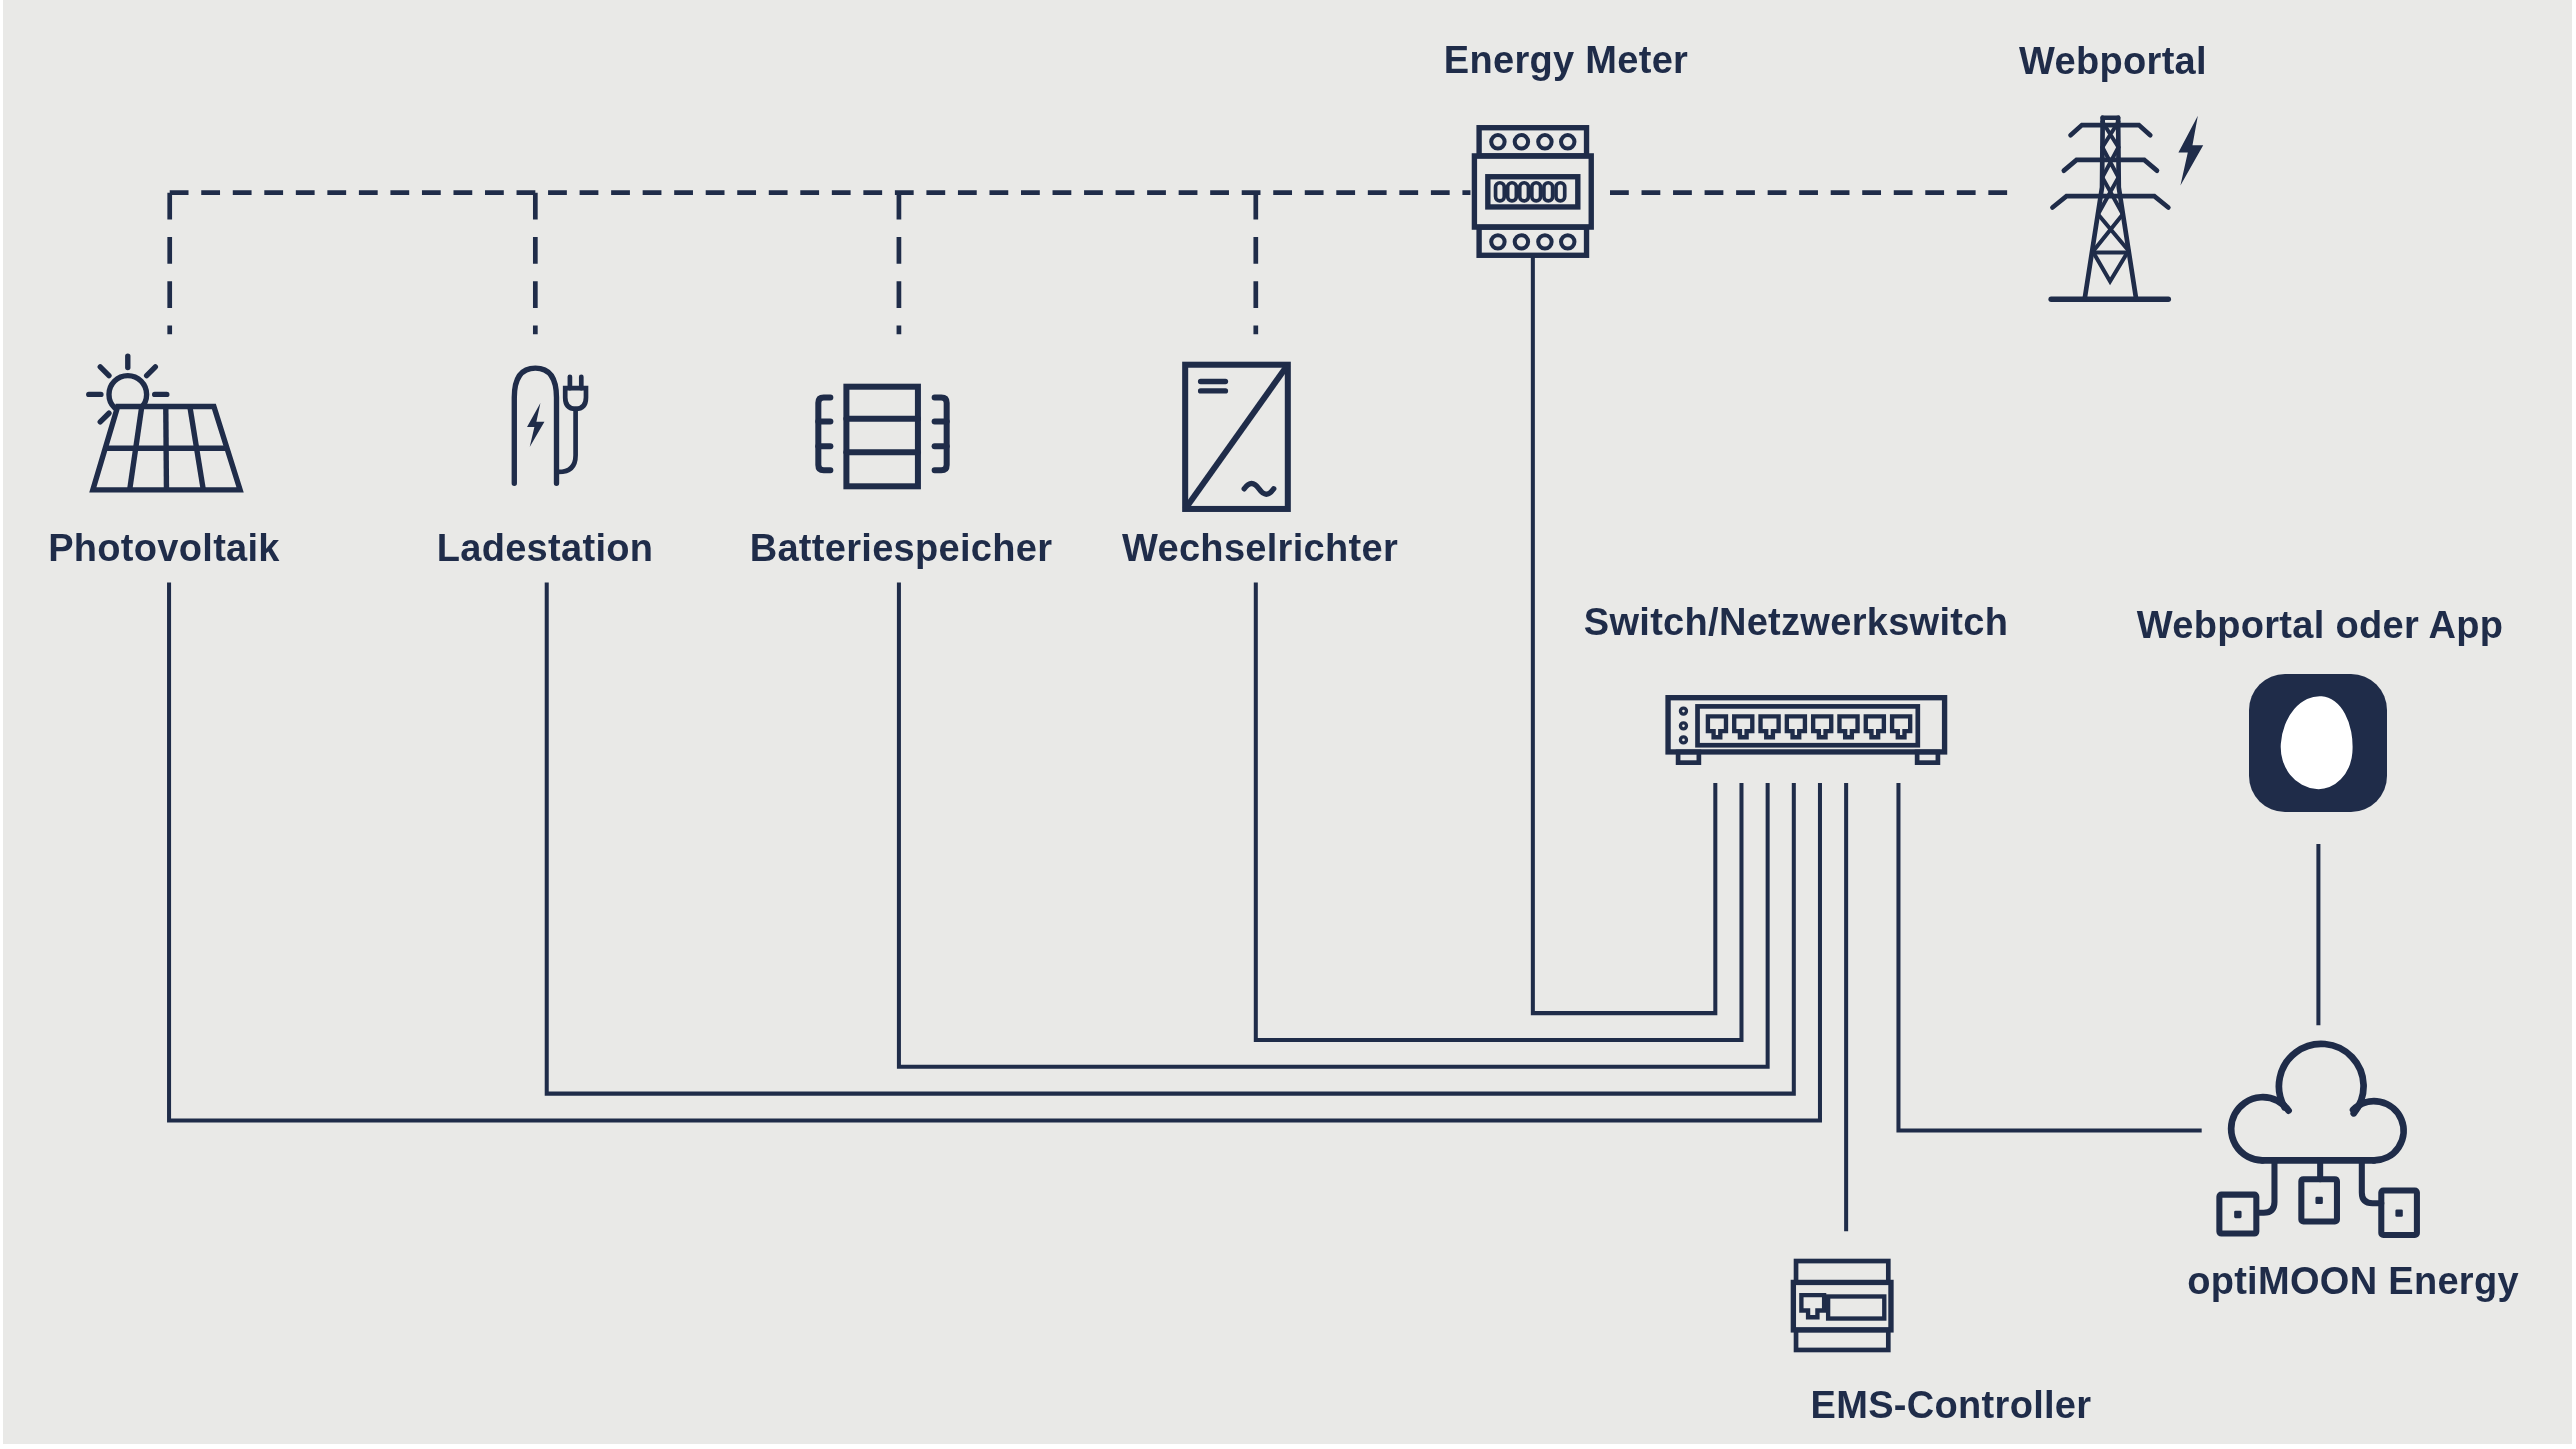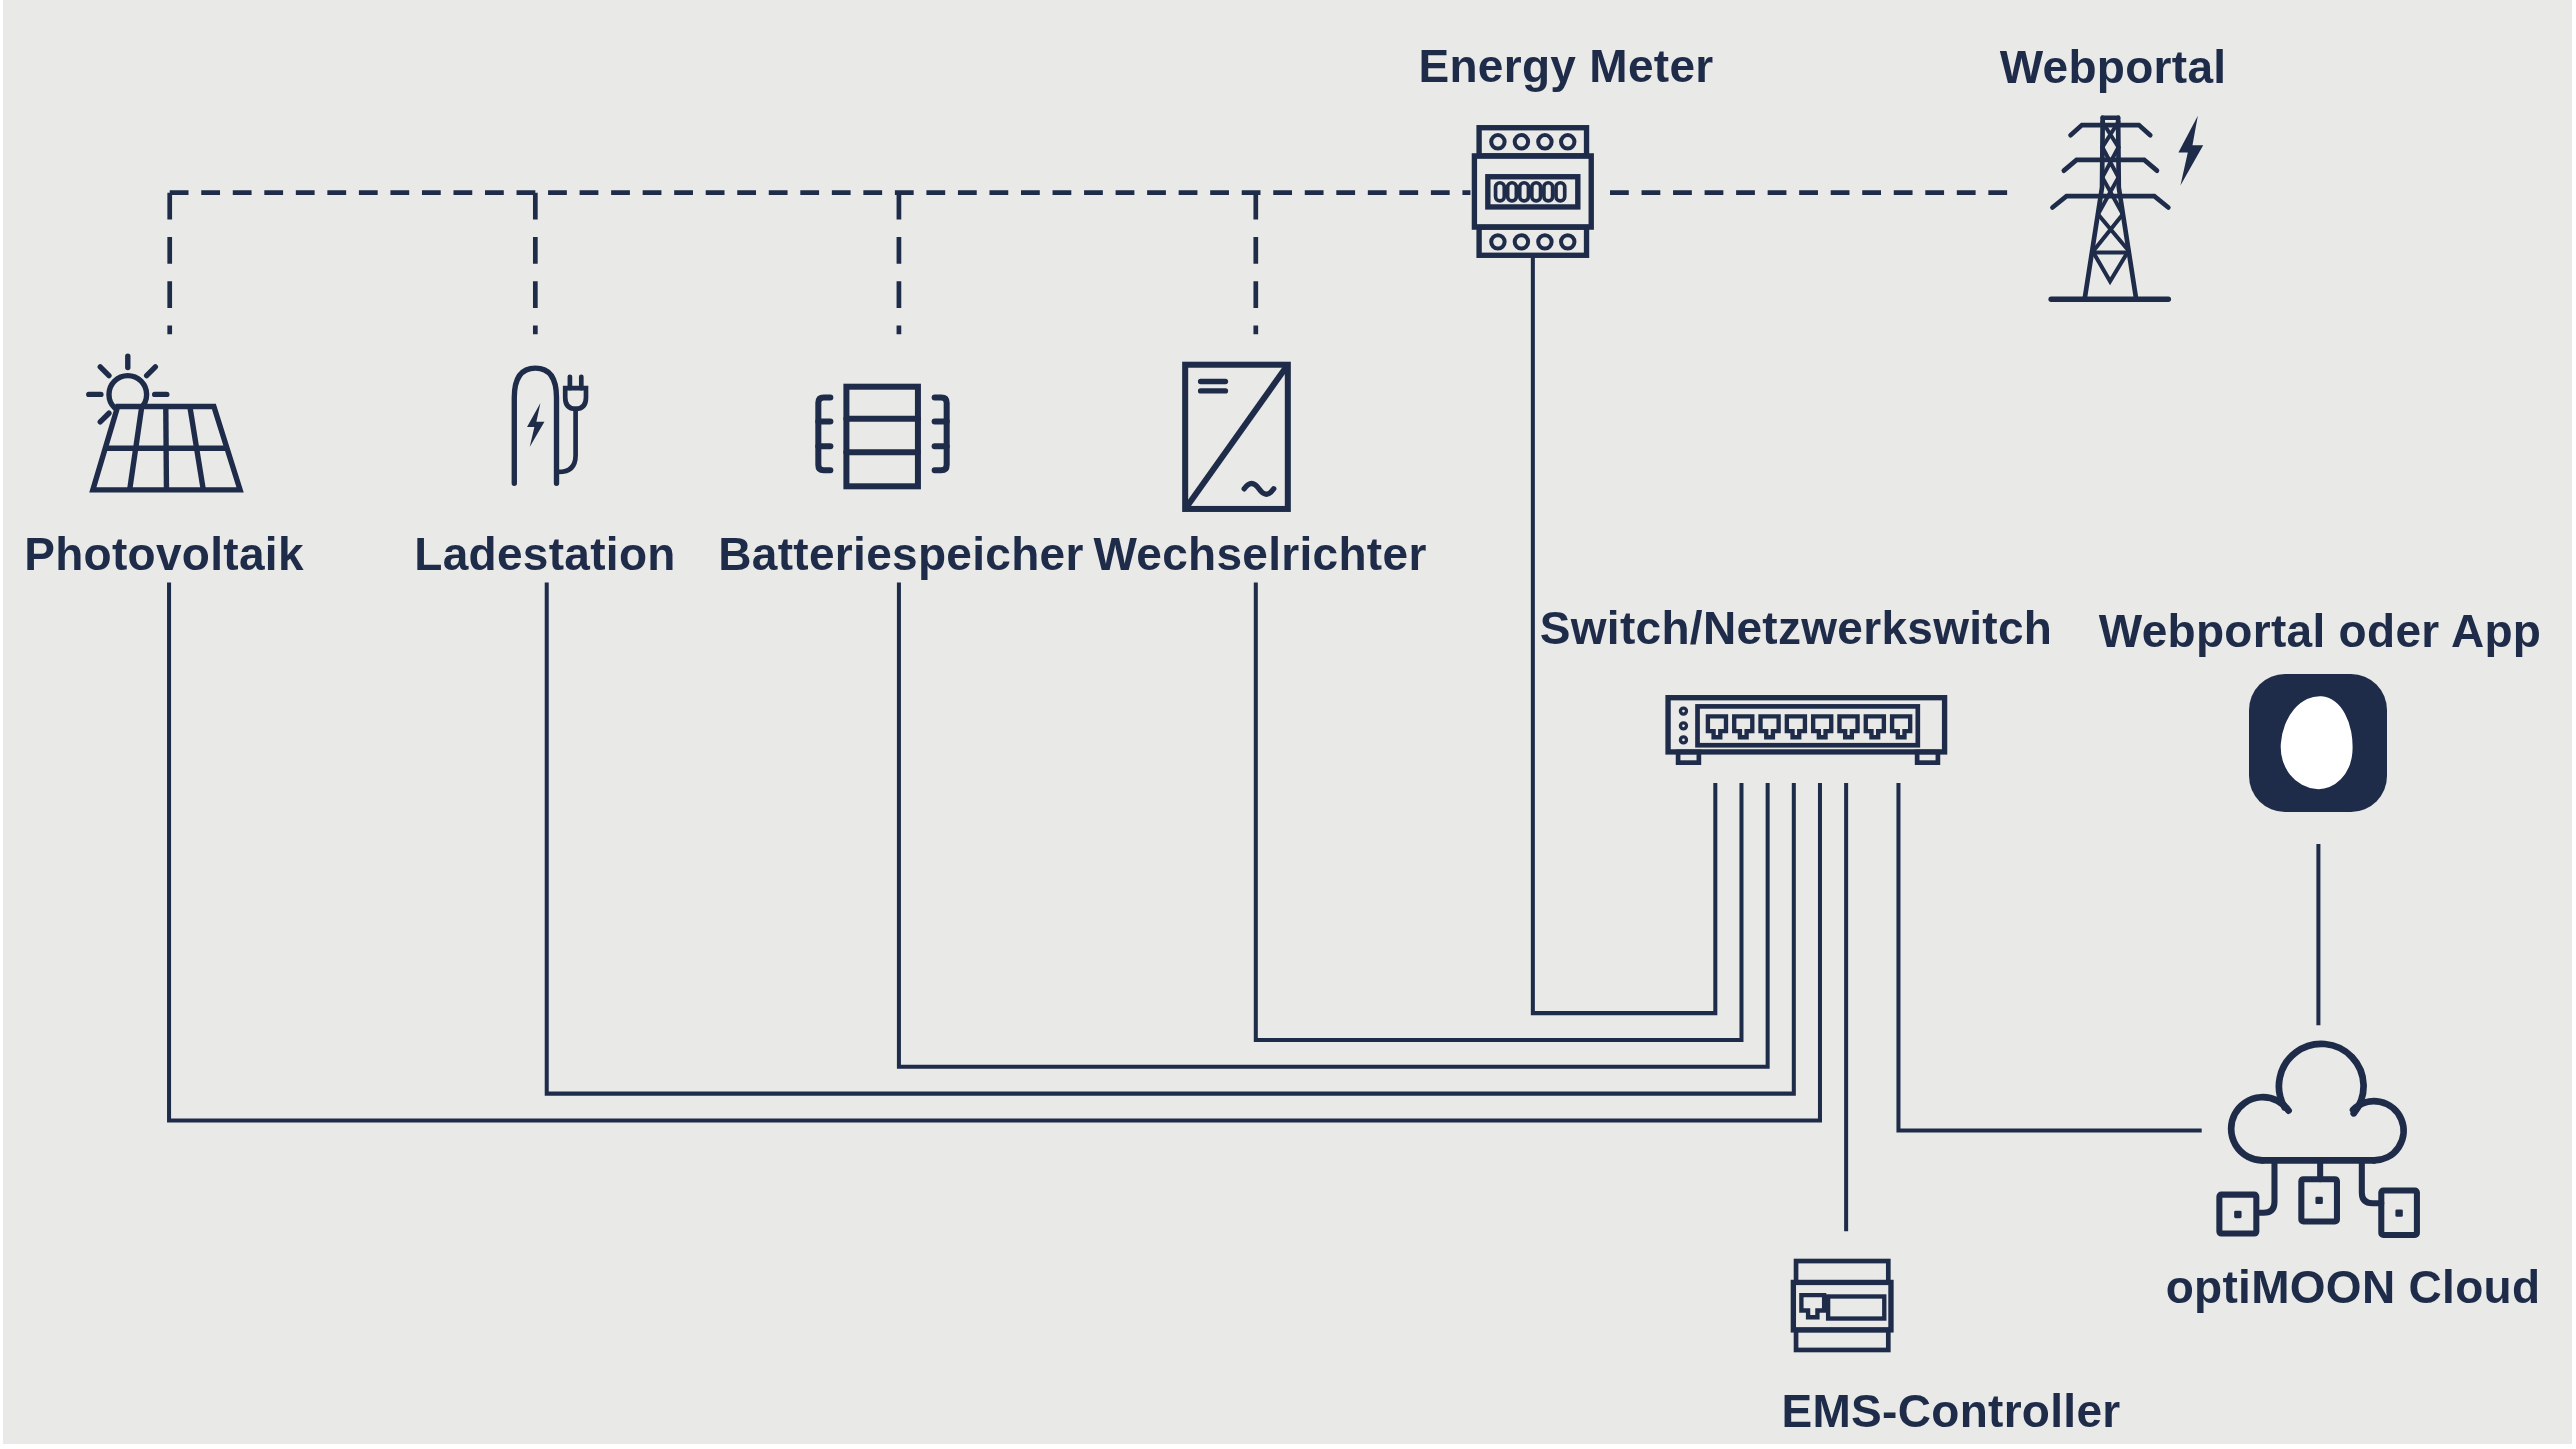--- a/index.html
+++ b/index.html
@@ -2,21 +2,21 @@
 <html style="font-size:10.7px"><head>
 <meta charset="utf-8">
 <style>
   html,body{margin:0;padding:0;background:#ffffff;}
   body{width:2576px;height:1450px;position:relative;overflow:hidden;
        font-family:"Liberation Sans","DejaVu Sans",sans-serif;}
   .canvas{position:absolute;left:3.4px;top:0;width:2569px;height:1444px;background:#e9e9e7;}
   .abs{position:absolute;}
   .ink{color:#1f2c49;}
   .label{position:absolute;transform:translateX(-50%);white-space:nowrap;
-         font-size:46px;font-weight:600;color:#1f2c49;letter-spacing:0.3px;}
+         font-size:38px;font-weight:600;color:#1f2c49;letter-spacing:0.3px;}
   svg{display:block;overflow:visible;}
   .app-icon{position:absolute;left:2249px;top:674px;width:138px;height:138px;
             background:#1f2c49;border-radius:36px;}
   .app-moon{position:absolute;left:32px;top:22px;width:72px;height:93px;background:#ffffff;
             border-radius:52% 48% 46% 54% / 54% 58% 42% 46%;transform:rotate(4deg);}
 </style>
 </head>
 <body>
 
 <div class="canvas"></div>
@@ -195,15 +195,15 @@
 </svg>
 
 <div class="label" style="left:1566px;top:39px">Energy Meter</div>
 <div class="label" style="left:2113px;top:40px">Webportal</div>
 <div class="label" style="left:164px;top:527px">Photovoltaik</div>
 <div class="label" style="left:545px;top:527px">Ladestation</div>
 <div class="label" style="left:901px;top:527px">Batteriespeicher</div>
 <div class="label" style="left:1260px;top:527px">Wechselrichter</div>
 <div class="label" style="left:1796px;top:601px">Switch/Netzwerkswitch</div>
 <div class="label" style="left:2320px;top:604px">Webportal oder App</div>
-<div class="label" style="left:2353px;top:1260px">optiMOON Cloud</div>
+<div class="label" style="left:2353px;top:1260px">optiMOON Energy</div>
 <div class="label" style="left:1951px;top:1384px">EMS-Controller</div>
 
 
 </body></html>

